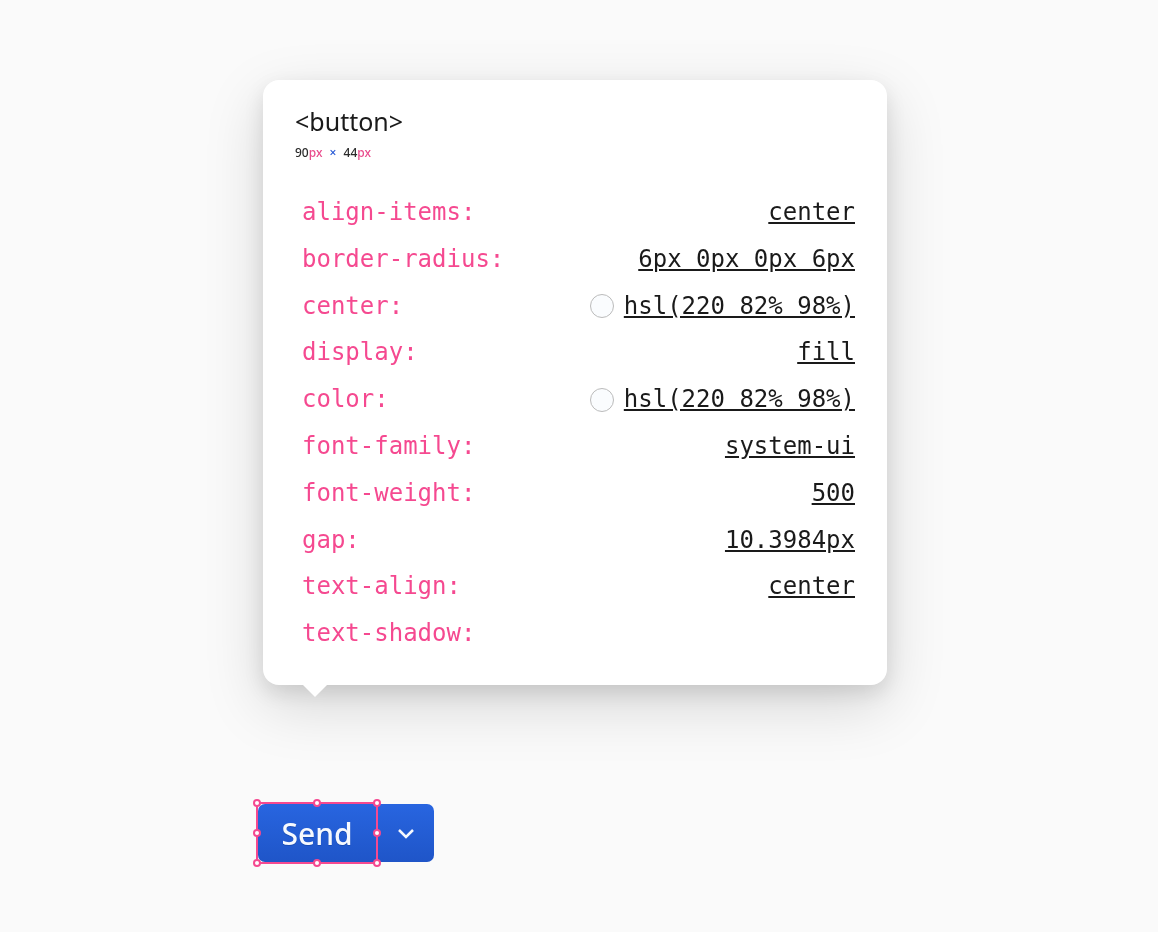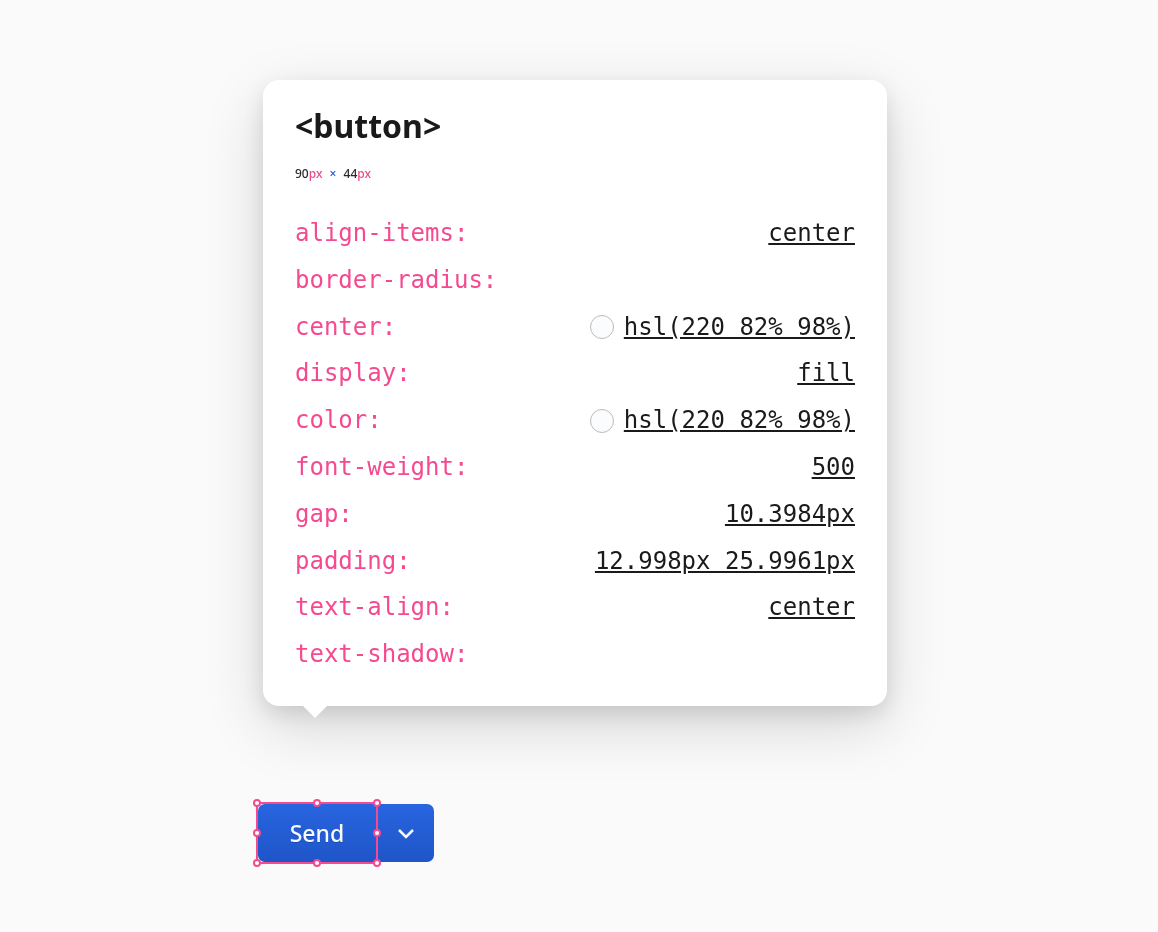--- a/index.html
+++ b/index.html
@@ -34,24 +34,24 @@
       left: 40px;
       width: 0;
       height: 0;
       border-left: 12px solid transparent;
       border-right: 12px solid transparent;
       border-top: 12px solid white;
     }
     
     .element-tag {
       font-family: system-ui, -apple-system, sans-serif;
-      font-size: 32px;
-      font-weight: 700;
+      font-size: 25px;
+      font-weight: 400;
       color: #1a1a1a;
-      margin-bottom: 18px;
+      margin-bottom: 6px;
     }
     
     .dimensions {
       font-family: system-ui, -apple-system, sans-serif;
       font-size: 12px;
       font-weight: 500;
       color: #2a2a2a;
       margin-bottom: 28px;
     }
     
@@ -71,20 +71,21 @@
     }
     
     .prop-row {
       display: flex;
       justify-content: space-between;
       align-items: flex-start;
     }
     
     .prop-name {
       color: #f54990;
+      margin-left: 7px;
     }
     
     .prop-value {
       color: #1a1a1a;
       text-align: right;
       display: flex;
       align-items: center;
       gap: 10px;
       text-decoration: underline;
     }
@@ -110,21 +111,21 @@
       display: flex;
     }
     
     .send-button {
       background: linear-gradient(to bottom, #2865e0, #1f55c8);
       color: hsl(220, 82%, 98%);
       border: none;
       padding: 13px 26px;
       font-family: system-ui;
       font-weight: 500;
-      font-size: 23px;
+      font-size: 30px;
       text-shadow: 0 1px 0 hsl(220, 75%, 40%);
       border-radius: 7px 0 0 7px;
       display: flex;
       align-items: center;
       justify-content: center;
       position: relative;
       cursor: pointer;
       height: 58px;
       width: 118px;
     }
@@ -189,50 +190,51 @@
     <span>44</span><span class="px">px</span>
   </div>
 
   <div class="properties">
     <div class="prop-row">
       <span class="prop-name"><span>align-items</span><span>:</span></span>
       <span class="prop-value">center</span>
     </div>
     <div class="prop-row">
       <span class="prop-name"><span>border-radius</span><span>:</span></span>
+      <span class="prop-value">6px 0px 0px 6px</span>
     </div>
     <div class="prop-row">
       <span class="prop-name"><span>center</span><span>:</span></span>
       <span class="prop-value">
         <span class="color-swatch"></span>
         <span>hsl(220 82% 98%)</span>
       </span>
     </div>
     <div class="prop-row">
       <span class="prop-name"><span>display</span><span>:</span></span>
       <span class="prop-value">fill</span>
     </div>
     <div class="prop-row">
       <span class="prop-name"><span>color</span><span>:</span></span>
       <span class="prop-value">
         <span class="color-swatch"></span>
         <span>hsl(220 82% 98%)</span>
       </span>
     </div>
     <div class="prop-row">
+      <span class="prop-name"><span>font-family</span><span>:</span></span>
+      <span class="prop-value">system-ui</span>
+    </div>
+    <div class="prop-row">
       <span class="prop-name"><span>font-weight</span><span>:</span></span>
       <span class="prop-value">500</span>
     </div>
     <div class="prop-row">
       <span class="prop-name"><span>gap</span><span>:</span></span>
       <span class="prop-value">10.3984px</span>
-    </div>
-    <div class="prop-row">
-      <span class="prop-name"><span>padding</span><span>:</span></span>
-      <span class="prop-value">12.998px 25.9961px</span>
     </div>
     <div class="prop-row">
       <span class="prop-name"><span>text-align</span><span>:</span></span>
       <span class="prop-value">center</span>
     </div>
     <div class="prop-row">
       <span class="prop-name"><span>text-shadow</span><span>:</span></span>
     </div>
   </div>
 </div>

